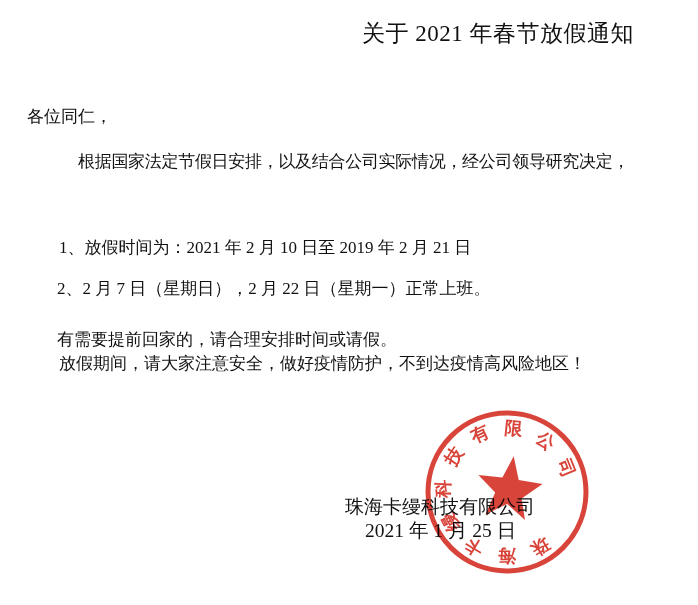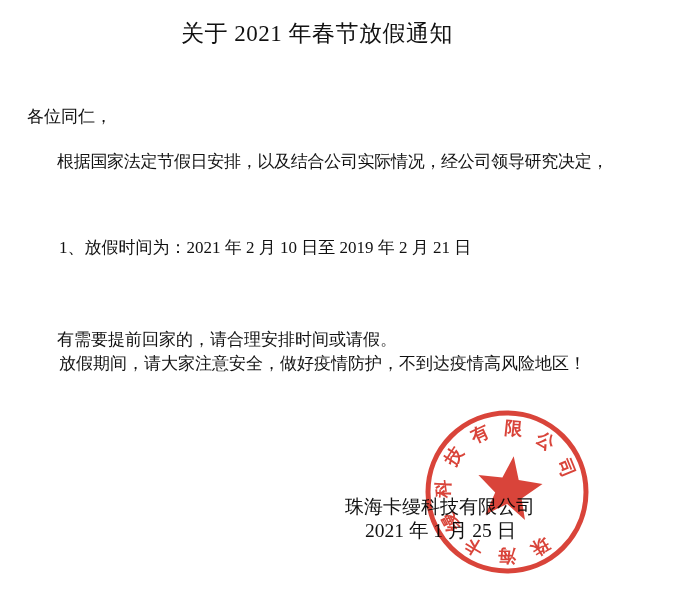--- a/index.html
+++ b/index.html
@@ -14,34 +14,34 @@
     background: #ffffff;
     overflow: hidden;
     font-family: "Liberation Serif", "DejaVu Serif", serif;
     color: #111111;
   }
   .doc-title {
     position: absolute;
     left: 0;
     top: 21px;
     width: 634px;
-    text-align: center;
+    text-align: right;
     font-size: 23px;
     line-height: 1.15;
     white-space: nowrap;
     letter-spacing: 0.5px;
   }
   .line {
     position: absolute;
     font-size: 17px;
     line-height: 1.1;
     white-space: nowrap;
   }
   .salutation { left: 27px;  top: 108px; }
-  .p0 { left: 57px;  top: 153px; letter-spacing: -0.3px; text-align: center; }
+  .p0 { left: 78px;  top: 153px; letter-spacing: -0.3px; text-align: center; }
   .p1 { left: 27px;  top: 192px; }
   .p2 { left: 59px;  top: 239px; }
   .p3 { left: 57px;  top: 280px; }
   .p4 { left: 57px;  top: 314px; margin-top: 17px; }
   .p5 { left: 59px;  top: 355px; }
   .company-line { left: 345px; top: 481px; font-size: 19px; margin-top: 16px; }
   .date-line    { left: 365px; top: 520px; font-size: 19.5px; }
   .seal-svg {
     position: absolute;
     left: 0;
@@ -69,20 +69,21 @@
 </head>
 <body>
 
 <div class="page">
 
   <div class="doc-title">关于 2021 年春节放假通知</div>
 
   <div class="line salutation">各位同仁，</div>
   <div class="line p0">根据国家法定节假日安排，以及结合公司实际情况，经公司领导研究决定，</div>
   <div class="line p2">1、放假时间为：2021 年 2 月 10 日至 2019 年 2 月 21 日</div>
+  <div class="line p3">2、2 月 7 日（星期日），2 月 22 日（星期一）正常上班。</div>
   <div class="line p4">有需要提前回家的，请合理安排时间或请假。</div>
   <div class="line p5">放假期间，请大家注意安全，做好疫情防护，不到达疫情高风险地区！</div>
 
   <div class="line company-line">珠海卡缦科技有限公司</div>
   <div class="line date-line">2021 年 1 月 25 日</div>
 
   <svg class="seal-svg" viewBox="0 0 698 605">
     <circle class="seal-ring" cx="507" cy="492" r="79"></circle>
     <polygon class="seal-star" points="513.7,456.3 518.7,479.9 542.5,484.1 521.6,498.6 525.0,520.0 507.1,503.9 485.4,514.5 495.2,492.4 478.4,475.1 502.4,477.6"></polygon>
     <g transform="translate(507 492)">

